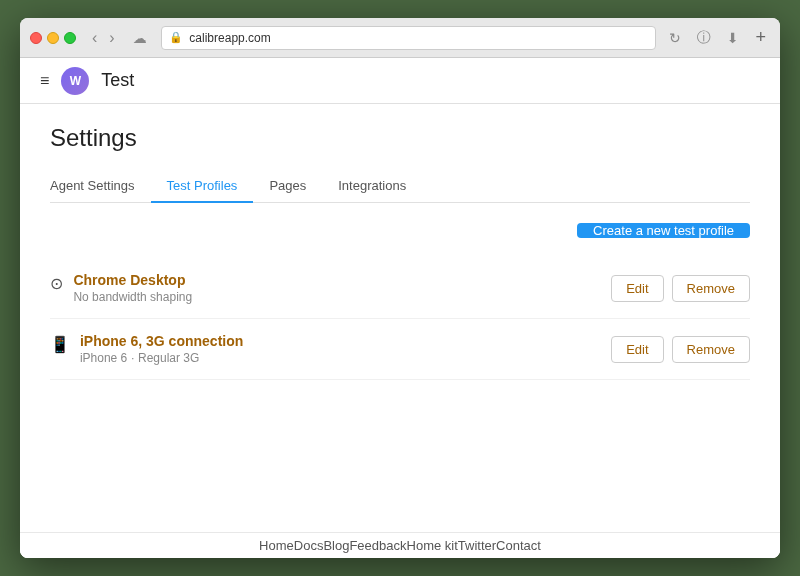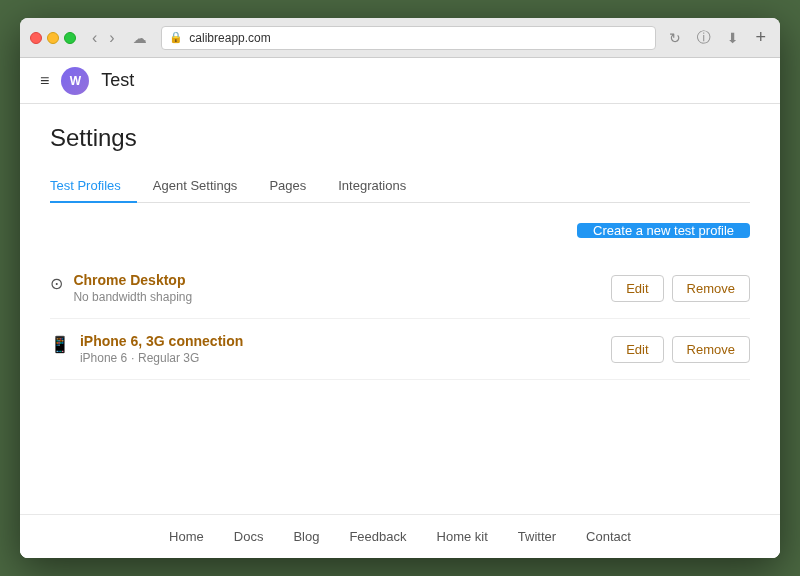--- a/index.html
+++ b/index.html
@@ -266,25 +266,24 @@
       padding: 5px 14px;
       font-size: 13px;
       color: #a16207;
       cursor: pointer;
     }
 
     
     .footer {
       background: white;
       border-top: 1px solid #e8e8e8;
-      height: 44px;
+      height: 26px;
       display: flex;
       align-items: center;
       justify-content: center;
-      gap: 30px;
       flex-shrink: 0;
     }
 
     .footer-link {
       font-size: 13px;
       color: #555;
       text-decoration: none;
       cursor: pointer;
     }
   </style>
@@ -321,22 +320,22 @@
     <div class="app-avatar">W</div>
     <span class="app-name">Test</span>
   </div>
 
   <div class="main-content">
     <div class="page-content">
 
       <h1 class="page-title">Settings</h1>
 
       <div class="tabs">
+        <a class="tab">Agent Settings</a>
         <a class="tab active">Test Profiles</a>
-        <a class="tab">Agent Settings</a>
         <a class="tab">Pages</a>
         <a class="tab">Integrations</a>
       </div>
 
       <div class="action-bar">
         <button class="create-btn">Create a new test profile</button>
       </div>
 
       <div>
 

